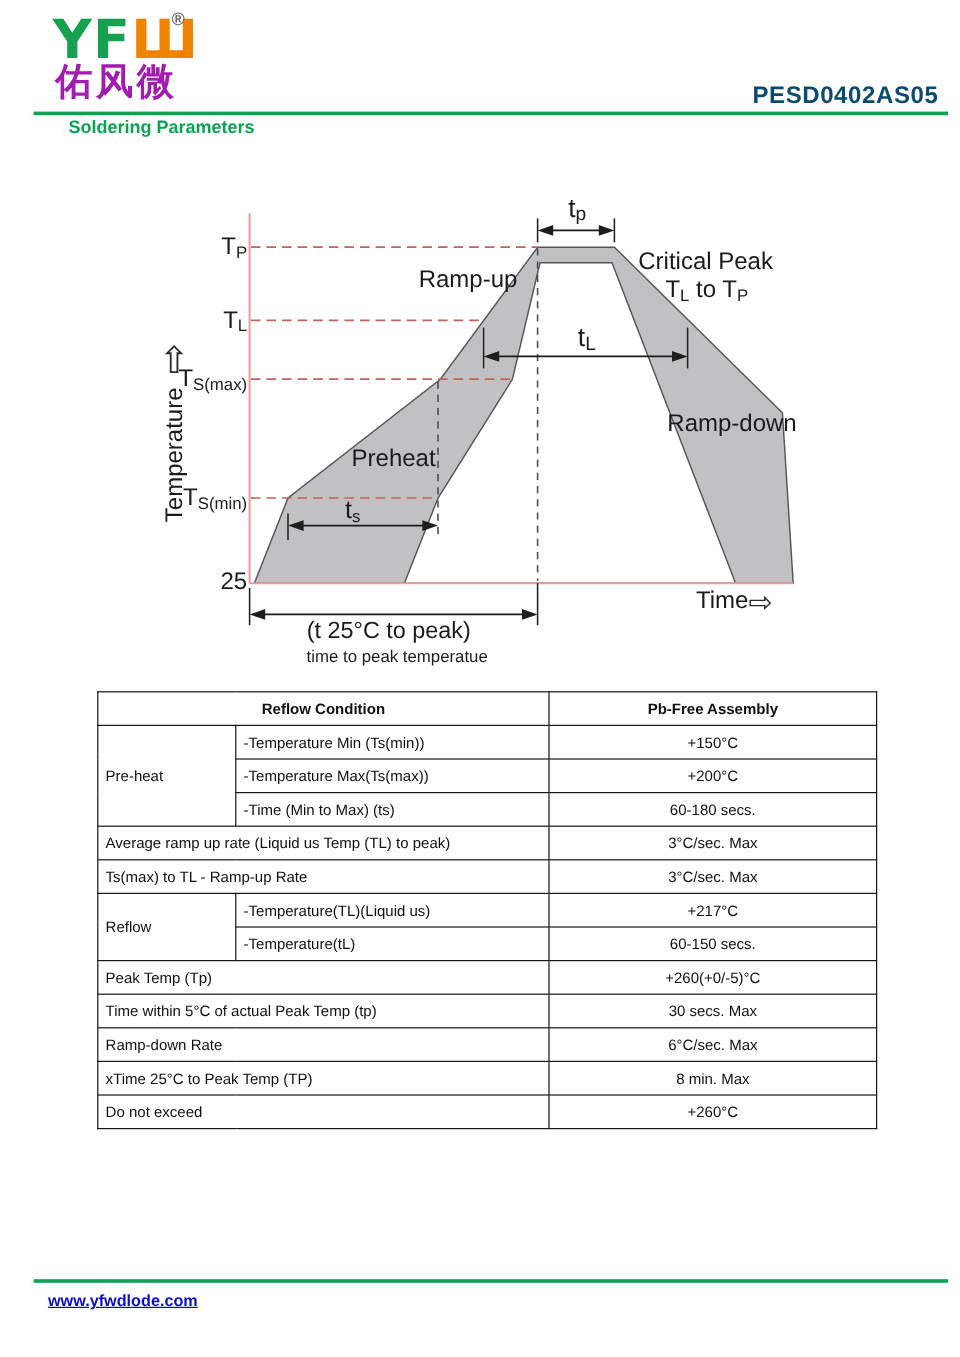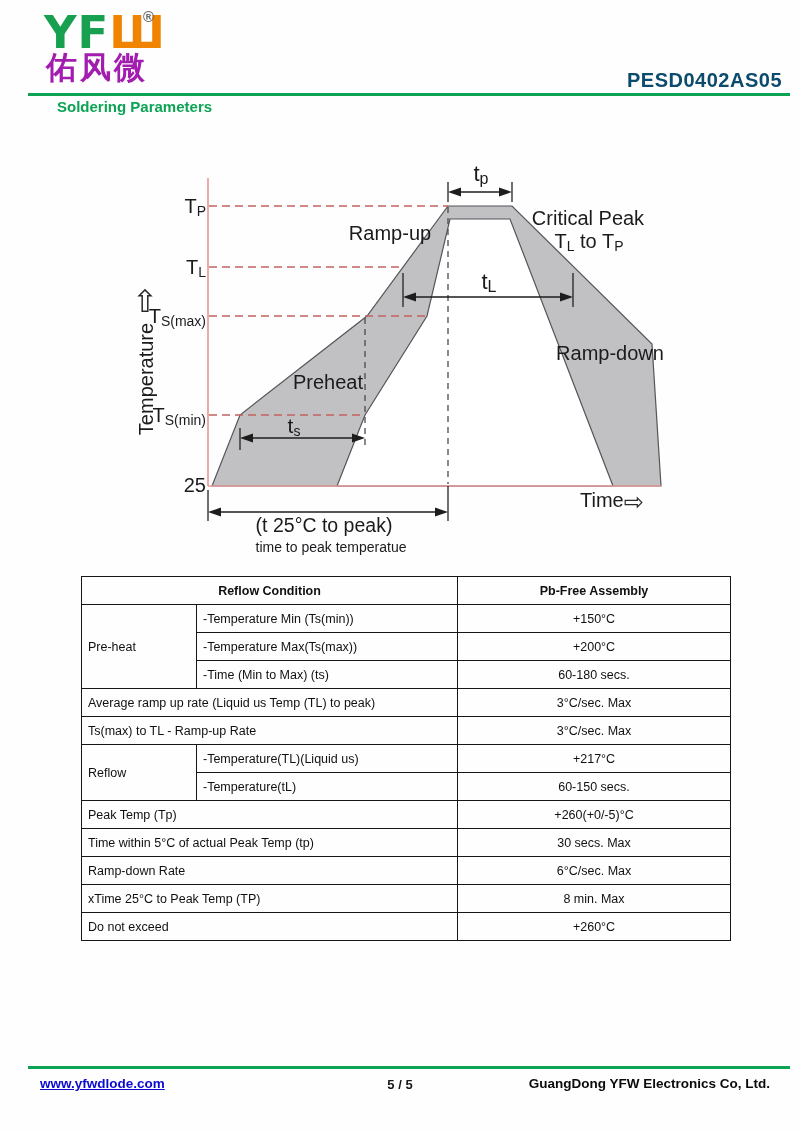--- a/index.html
+++ b/index.html
@@ -201,16 +201,14 @@
     </tr>
     <tr>
       <td class="ml" colspan="2">Do not exceed</td>
       <td class="val">+260°C</td>
     </tr>
   </tbody>
     </table>
 
   <div class="hrule rule-bottom"></div>
   <a class="footer-url">www.yfwdlode.com</a>
-  <div class="footer-page">5 / 5</div>
-  <div class="footer-company">GuangDong YFW Electronics Co, Ltd.</div>
 
 </div>
 
 </body></html>

